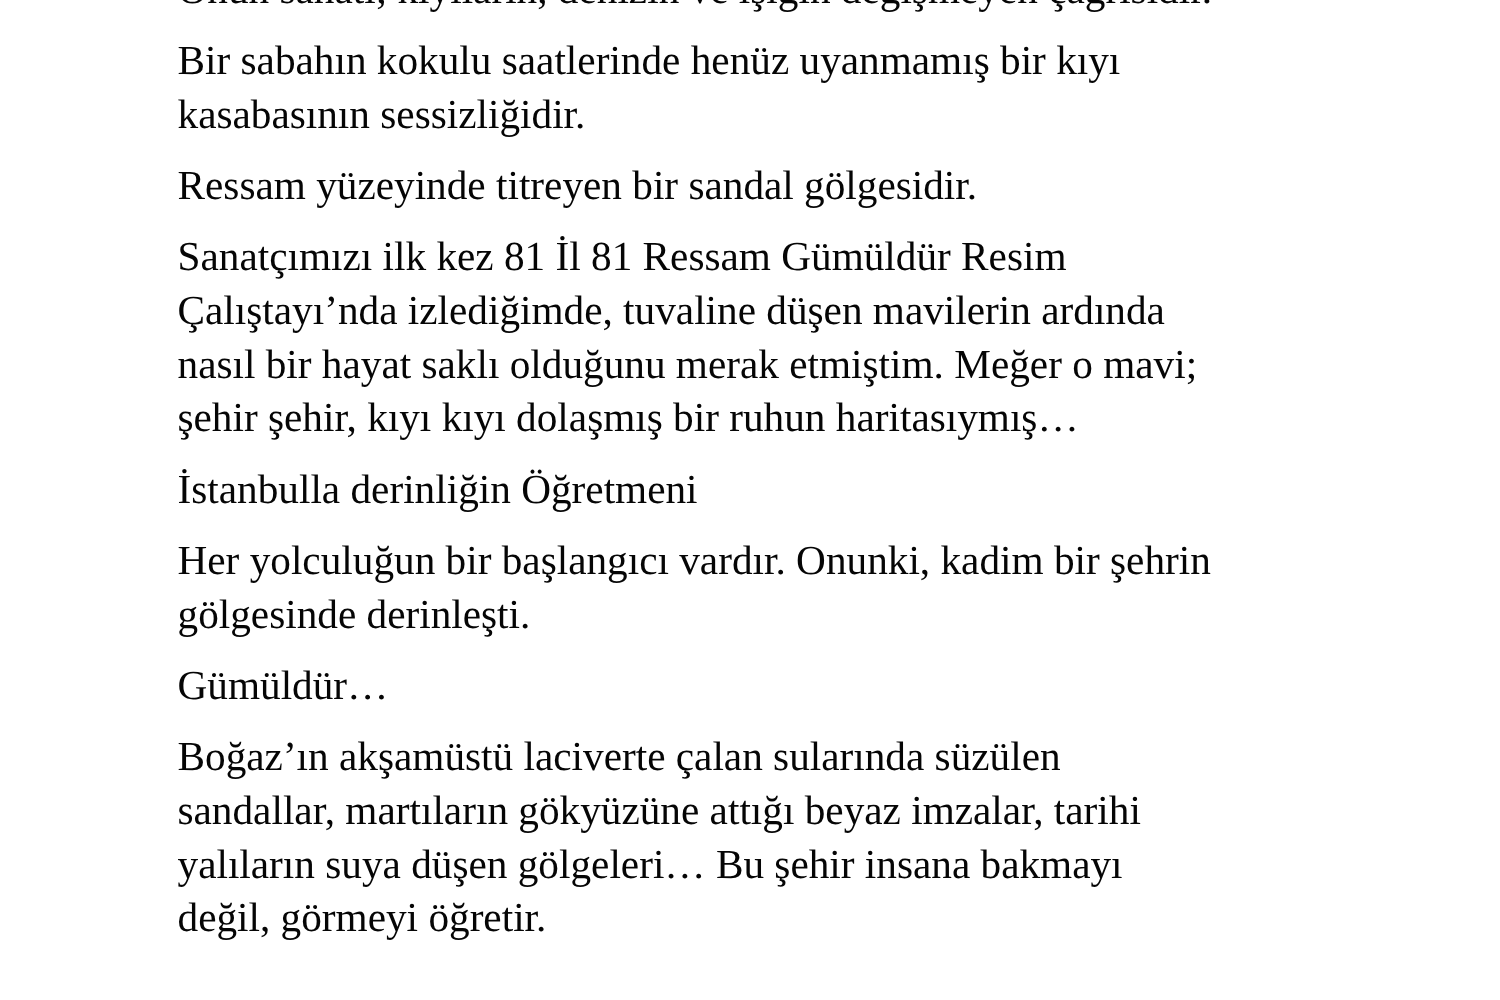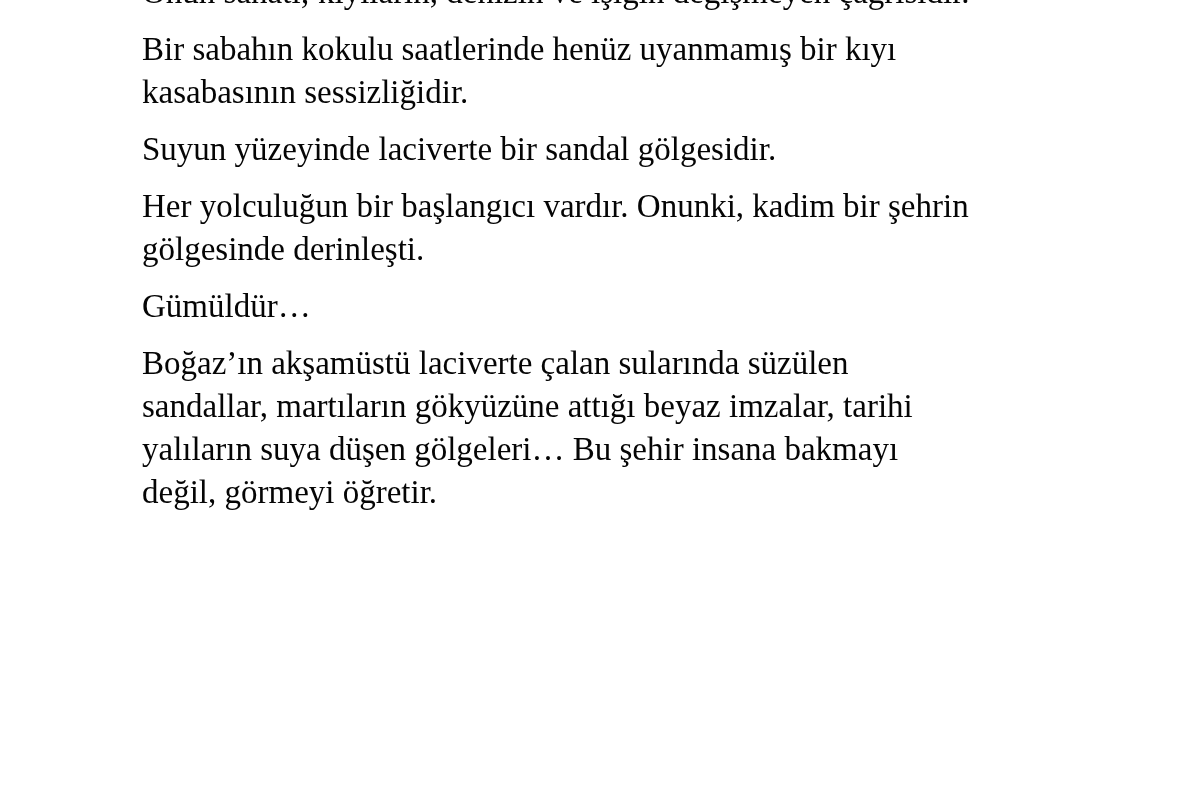--- a/index.html
+++ b/index.html
@@ -37,24 +37,29 @@
 </style>
 </head>
 <body>
 
 <div class="doc-page">
   <div class="doc-paragraph clipped">Onun sanatı; kıyıların, denizin ve ışığın değişmeyen çağrısıdır.</div>
 
   <div class="doc-paragraph">Bir sabahın kokulu saatlerinde henüz uyanmamış bir kıyı
 kasabasının sessizliğidir.</div>
 
-  <div class="doc-paragraph">Suyun yüzeyinde laciverte bir sandal gölgesidir.</div>
+  <div class="doc-paragraph">Ressam yüzeyinde titreyen bir sandal gölgesidir.</div>
 
 
+  <div class="doc-paragraph">Sanatçımızı ilk kez 81 İl 81 Ressam Gümüldür Resim
+Çalıştayı’nda izlediğimde, tuvaline düşen mavilerin ardında
+nasıl bir hayat saklı olduğunu merak etmiştim. Meğer o mavi;
+şehir şehir, kıyı kıyı dolaşmış bir ruhun haritasıymış…</div>
 
+  <div class="doc-paragraph">İstanbulla derinliğin Öğretmeni</div>
 
   <div class="doc-paragraph">Her yolculuğun bir başlangıcı vardır. Onunki, kadim bir şehrin
 gölgesinde derinleşti.</div>
 
   <div class="doc-paragraph">Gümüldür…</div>
 
   <div class="doc-paragraph">Boğaz’ın akşamüstü laciverte çalan sularında süzülen
 sandallar, martıların gökyüzüne attığı beyaz imzalar, tarihi
 yalıların suya düşen gölgeleri… Bu şehir insana bakmayı
 değil, görmeyi öğretir.</div>

